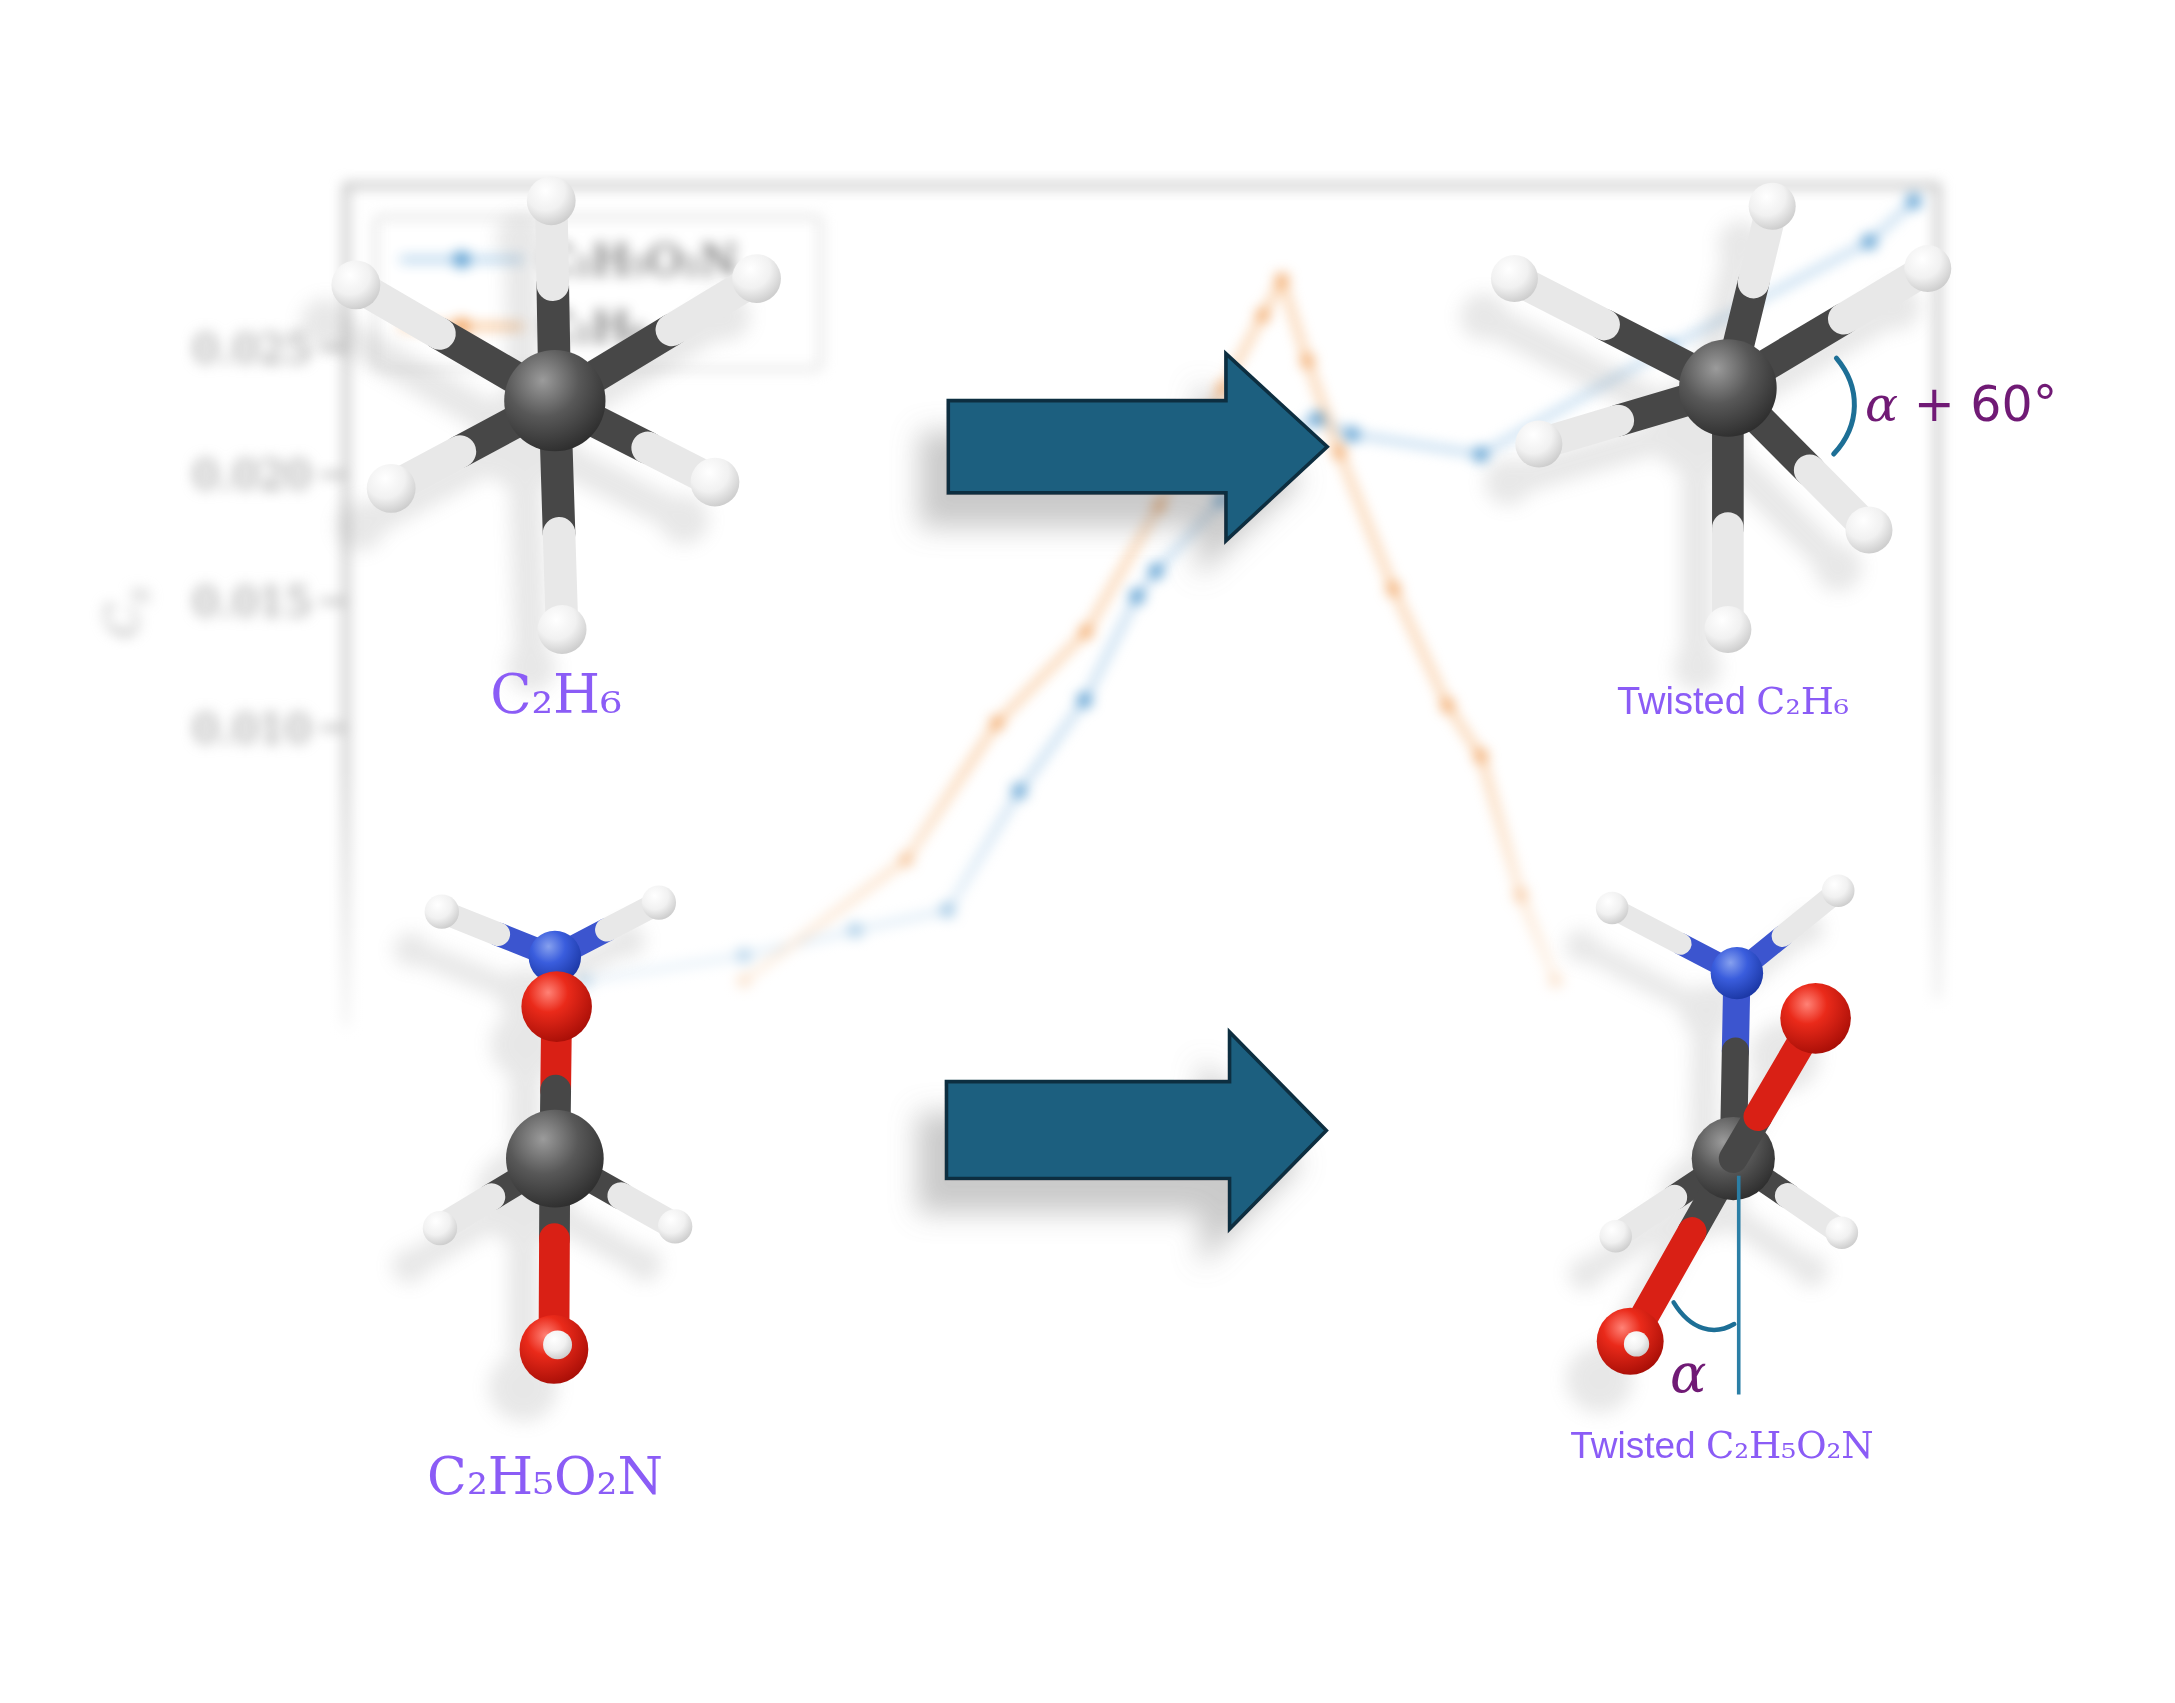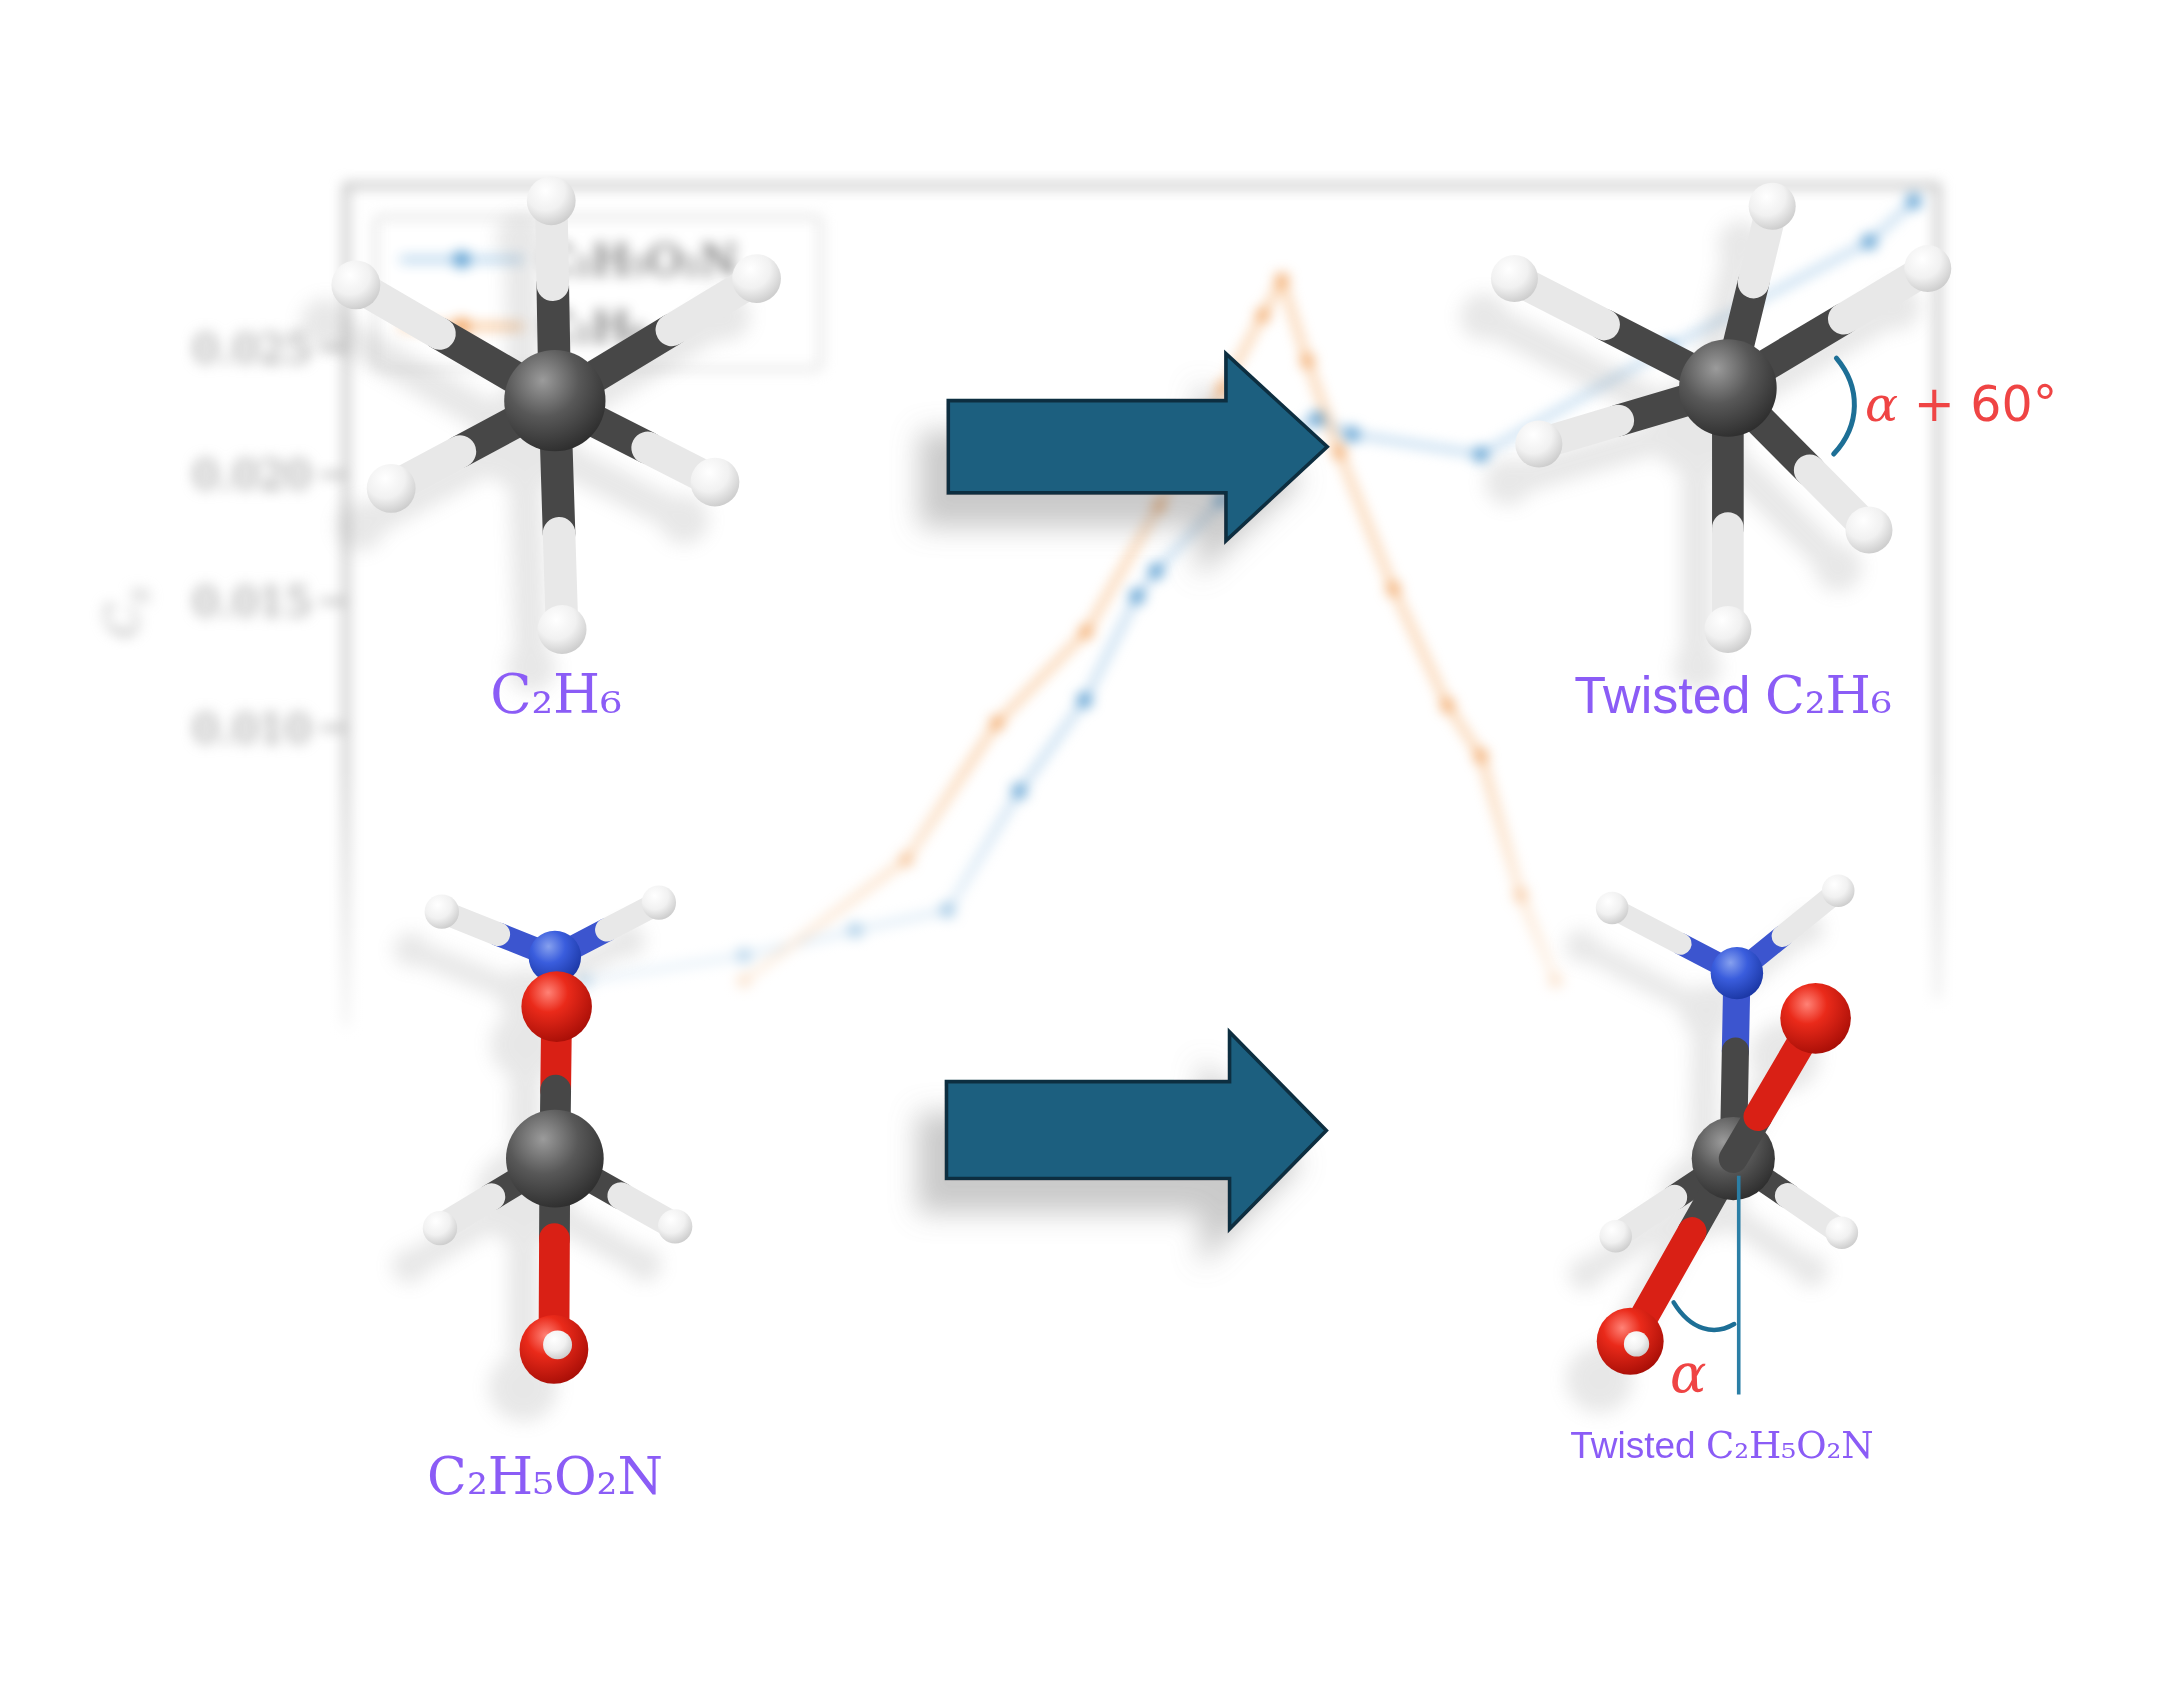--- a/index.html
+++ b/index.html
@@ -5,21 +5,21 @@
   html,body{margin:0;padding:0;background:#ffffff;}
   body{width:2176px;height:1703px;overflow:hidden;font-family:"DejaVu Sans",sans-serif;}
   .stage{position:absolute;top:0;left:0;width:2176px;height:1703px;}
   .bg-layer{position:absolute;top:0;left:0;width:2176px;height:1703px;filter:blur(6.3px);}
   .fade{position:absolute;top:0;left:0;width:2176px;height:1703px;pointer-events:none;
         background:linear-gradient(to bottom,rgba(255,255,255,0) 0%,rgba(255,255,255,0) 45%,rgba(255,255,255,0.95) 63%,#ffffff 70%);}
   .fg{position:absolute;top:0;left:0;}
   .mol-label{position:absolute;transform:translateX(-50%);white-space:nowrap;color:#8b5cf6;}
   .mol-label .prefix{font-family:"Liberation Sans","DejaVu Sans",sans-serif;}
   .mol-label .formula{font-family:"DejaVu Serif","Liberation Serif",serif;}
-  .annot{position:absolute;white-space:nowrap;color:#ef4444;}
+  .annot{position:absolute;white-space:nowrap;color:#701a75;}
   .annot .alpha{font-family:"DejaVu Serif","Liberation Serif",serif;font-style:italic;}
   .annot .rest{font-family:"DejaVu Sans","Liberation Sans",sans-serif;}
   text{font-family:"DejaVu Serif","Liberation Serif",serif;}
 </style>
 </head>
 <body>
 
 <div class="stage">
 
   <div class="bg-layer">
@@ -280,21 +280,21 @@
         <path d="M 2030 396 C 2057 428, 2057 470, 2027 502" fill="none" stroke="#1d6f96" stroke-width="5.5" stroke-linecap="round"></path>
         <line x1="1922" y1="1300" x2="1922" y2="1542" stroke="#2b7fa6" stroke-width="4"></line>
         <path d="M 1850 1440 C 1869 1471, 1895 1477, 1917 1464" fill="none" stroke="#1d6f96" stroke-width="5" stroke-linecap="round"></path>
       </g>
     </svg>
 
   <div class="mol-label" style="left:556px;top:663px;font-size:54px">
     <span class="prefix"></span><span class="formula">C₂H₆</span>
   </div>
 
-  <div class="mol-label" style="left:1733px;top:665px;font-size:52px">
+  <div class="mol-label" style="left:1733px;top:679px;font-size:38px">
     <span class="prefix">Twisted </span><span class="formula">C₂H₆</span>
   </div>
 
   <div class="mol-label" style="left:545px;top:1446px;font-size:52px">
     <span class="prefix"></span><span class="formula">C₂H₅O₂N</span>
   </div>
 
   <div class="mol-label" style="left:1722px;top:1424px;font-size:37px">
     <span class="prefix">Twisted </span><span class="formula">C₂H₅O₂N</span>
   </div>

